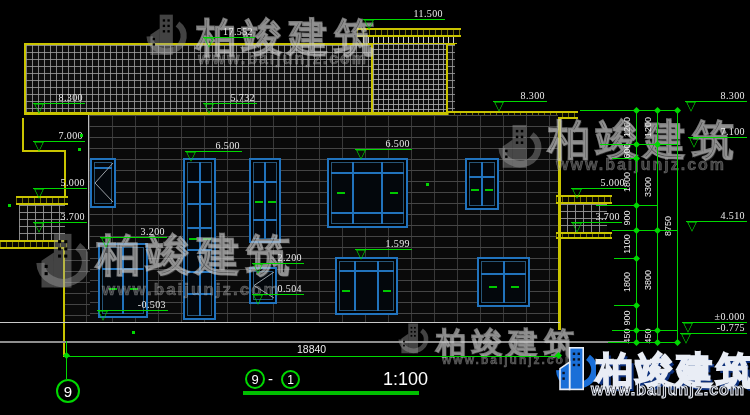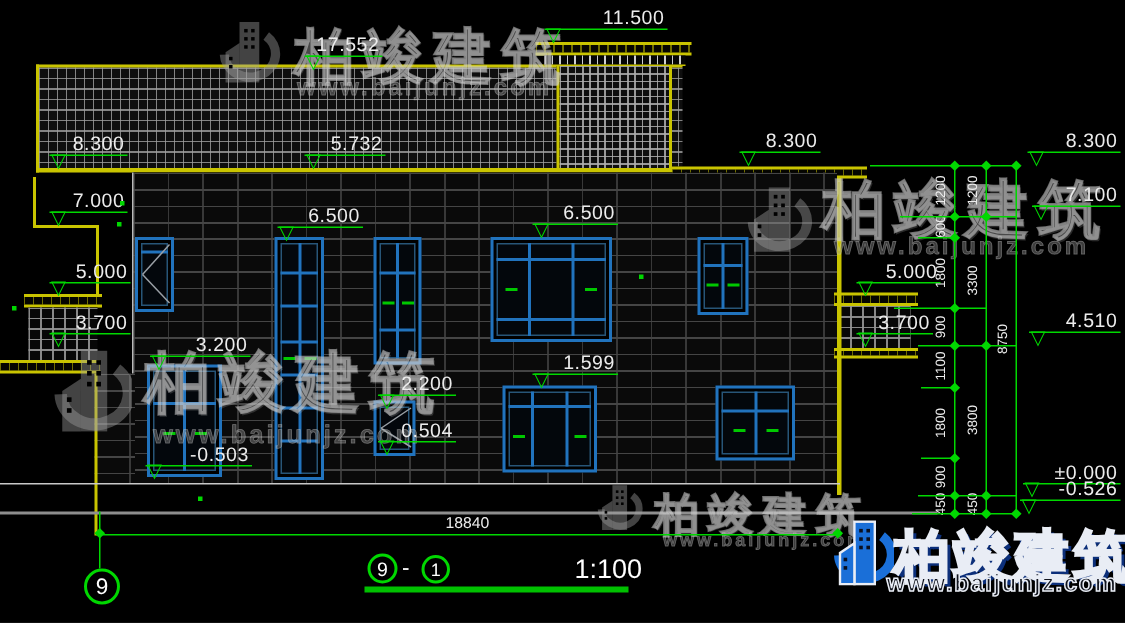--- a/index.html
+++ b/index.html
@@ -42,21 +42,21 @@
   .eave{
     position:absolute;border-top:2px solid var(--y);border-bottom:2px solid var(--y);
     background-color:#050500;
     background-image:repeating-linear-gradient(to right, rgba(201,196,0,.55) 0 1px, transparent 1px 6px);
   }
   .yline{position:absolute;background:var(--y);}
   .gline{position:absolute;background:var(--g);}
   .wline{position:absolute;background:#c9c9c9;}
   
   .lvl{position:absolute;border-top:1px solid var(--g);height:0;}
-  .lvl-label{position:absolute;right:2px;bottom:1px;color:var(--txt);font-size:13px;white-space:nowrap;letter-spacing:.4px;}
+  .lvl-label{position:absolute;right:2px;bottom:1px;color:var(--txt);font-size:10px;white-space:nowrap;letter-spacing:.4px;font-family:Liberation Serif, serif;}
   .lvl-tri{position:absolute;left:1px;top:-2px;color:var(--g);font-size:13px;line-height:12px;font-family:"DejaVu Sans", sans-serif;}
   
   .win{position:absolute;border:2px solid var(--wb);background:#03070c;
        box-shadow:inset 0 0 0 2px #000, inset 0 0 0 3px rgba(70,150,210,.55);}
   
   .wm-brand-gray{position:absolute;font-weight:bold;white-space:nowrap;letter-spacing:6px;
        color:rgba(150,150,150,.30);-webkit-text-stroke:1px rgba(215,215,215,.5);
        text-shadow:1px 1px 0 rgba(230,230,230,.18);}
   .wm-site-gray{position:absolute;font-weight:bold;white-space:nowrap;letter-spacing:2px;
        color:rgba(160,160,160,.38);-webkit-text-stroke:.5px rgba(215,215,215,.4);}
@@ -321,21 +321,21 @@
       </div>
       <div class="lvl" style="left: 97px; top: 310px; width: 71px;">
         <span class="lvl-label">-0.503</span>
         <span class="lvl-tri">▽</span>
       </div>
       <div class="lvl" style="left: 682px; top: 322px; width: 65px;">
         <span class="lvl-label">±0.000</span>
         <span class="lvl-tri">▽</span>
       </div>
       <div class="lvl" style="left: 680px; top: 333px; width: 67px;">
-        <span class="lvl-label">-0.526</span>
+        <span class="lvl-label">-0.775</span>
         <span class="lvl-tri">▽</span>
       </div>
       <div class="gline" style="left: 636px; top: 110px; width: 1px; height: 232px;"></div>
       <div class="gline" style="left: 634px; top: 108px; width: 5px; height: 5px; transform: rotate(45deg);"></div>
       <div class="gline" style="left: 634px; top: 142px; width: 5px; height: 5px; transform: rotate(45deg);"></div>
       <div class="gline" style="left: 634px; top: 156px; width: 5px; height: 5px; transform: rotate(45deg);"></div>
       <div class="gline" style="left: 634px; top: 203px; width: 5px; height: 5px; transform: rotate(45deg);"></div>
       <div class="gline" style="left: 634px; top: 228px; width: 5px; height: 5px; transform: rotate(45deg);"></div>
       <div class="gline" style="left: 634px; top: 256px; width: 5px; height: 5px; transform: rotate(45deg);"></div>
       <div class="gline" style="left: 634px; top: 303px; width: 5px; height: 5px; transform: rotate(45deg);"></div>

